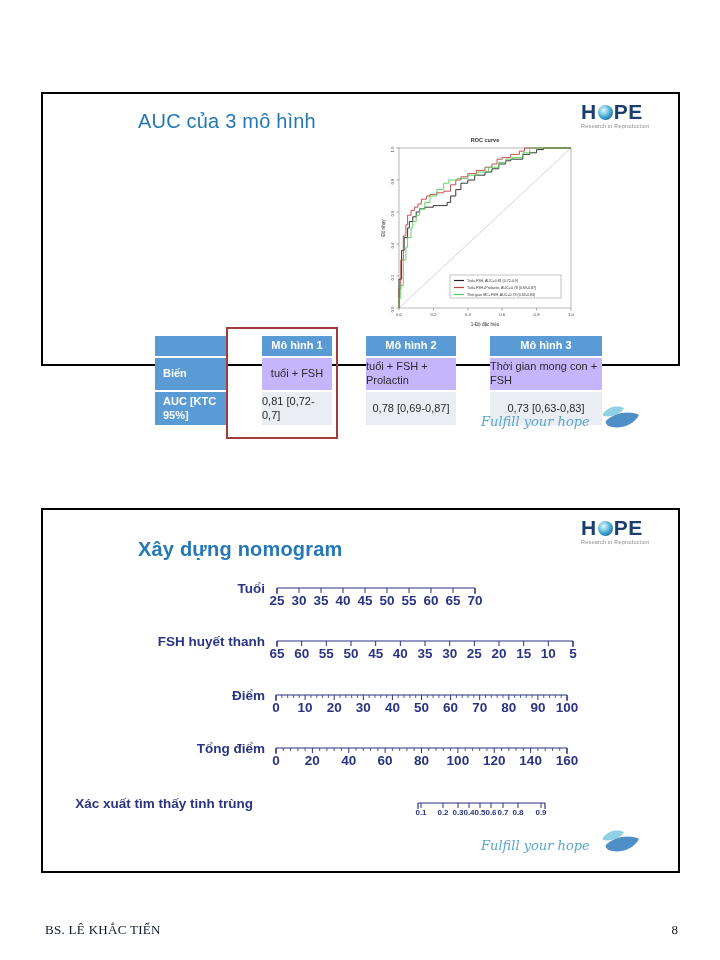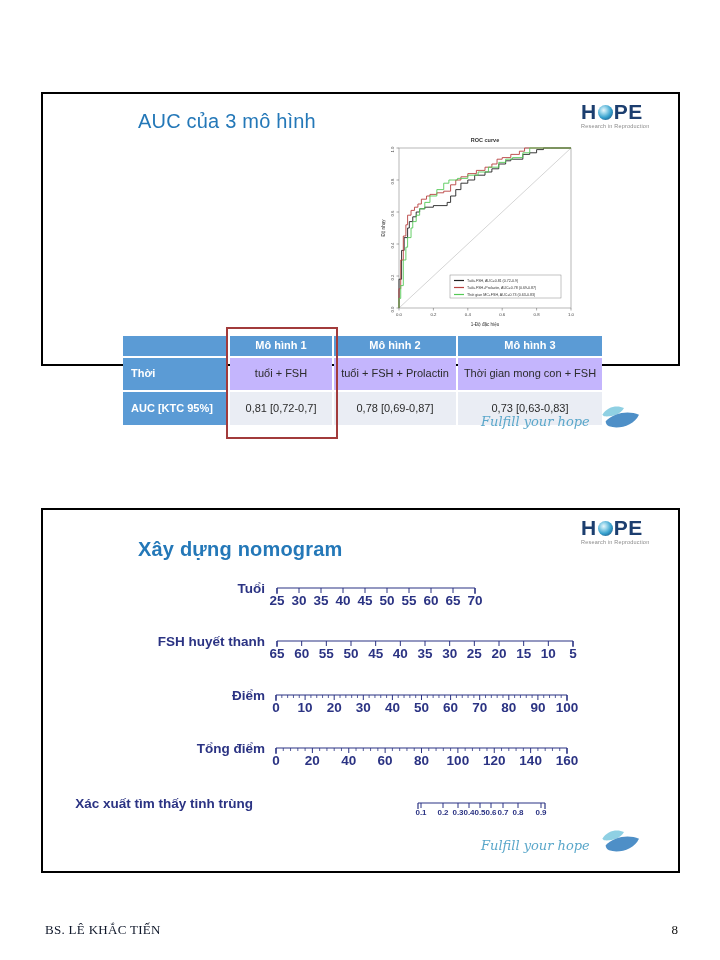--- a/index.html
+++ b/index.html
@@ -27,21 +27,21 @@
     display:inline-block;width:15px;height:15px;border-radius:50%;margin:0 1px;
     background:radial-gradient(circle at 38% 35%, #e8f6fb 0%, #9fd8ec 22%, #35a0cd 55%, #1b3a68 100%);
   }
   .hope-sub{font-size:5.5px;color:#8a8a8a;letter-spacing:0.2px;margin-top:1px;}
   
   .auc-table{
     position:absolute;left:80px;top:242px;display:grid;
     grid-template-columns:105px 102px 122px 144px;
     grid-template-rows:20px 32px 33px;gap:2px;font-size:11px;
   }
-  .auc-table .cell{display:flex;align-items:center;justify-content:center;text-align:left;line-height:1.25;}
+  .auc-table .cell{display:flex;align-items:center;justify-content:center;text-align:left;line-height:1.25;margin-left:32px;}
   .auc-table .head{background:#5b9bd5;color:#fff;font-weight:700;}
   .auc-table .rowlab{background:#5b9bd5;color:#fff;font-weight:700;justify-content:flex-start;padding-left:8px;box-sizing:border-box;}
   .auc-table .r1{background:#c4b5fd;color:#2b2b2b;}
   .auc-table .r2{background:#eaedf4;color:#2b2b2b;}
   .highlight-box{
     position:absolute;left:183px;top:233px;width:108px;height:108px;
     border:2px solid #a23b3b;background:transparent;
   }
   
   .tagline{
@@ -123,21 +123,21 @@
       <line x1="91" y1="164.5" x2="101" y2="164.5" stroke="#55c957" stroke-width="1.2"></line>
       <text x="104" y="165.9" font-size="3.6" fill="#333">Thời gian MC+FSH, AUC=0.73 (0.63-0.83)</text>
     </svg>
 
   <div class="auc-table">
     <div class="cell head"></div>
     <div class="cell head">Mô hình 1</div>
     <div class="cell head">Mô hình 2</div>
     <div class="cell head">Mô hình 3</div>
 
-    <div class="cell rowlab">Thời</div>
+    <div class="cell rowlab">Biến</div>
     <div class="cell r1">tuổi + FSH</div>
     <div class="cell r1">tuổi + FSH + Prolactin</div>
     <div class="cell r1">Thời gian mong con + FSH</div>
 
     <div class="cell rowlab">AUC [KTC 95%]</div>
     <div class="cell r2">0,81 [0,72-0,7]</div>
     <div class="cell r2">0,78 [0,69-0,87]</div>
     <div class="cell r2">0,73 [0,63-0,83]</div>
   </div>
 

